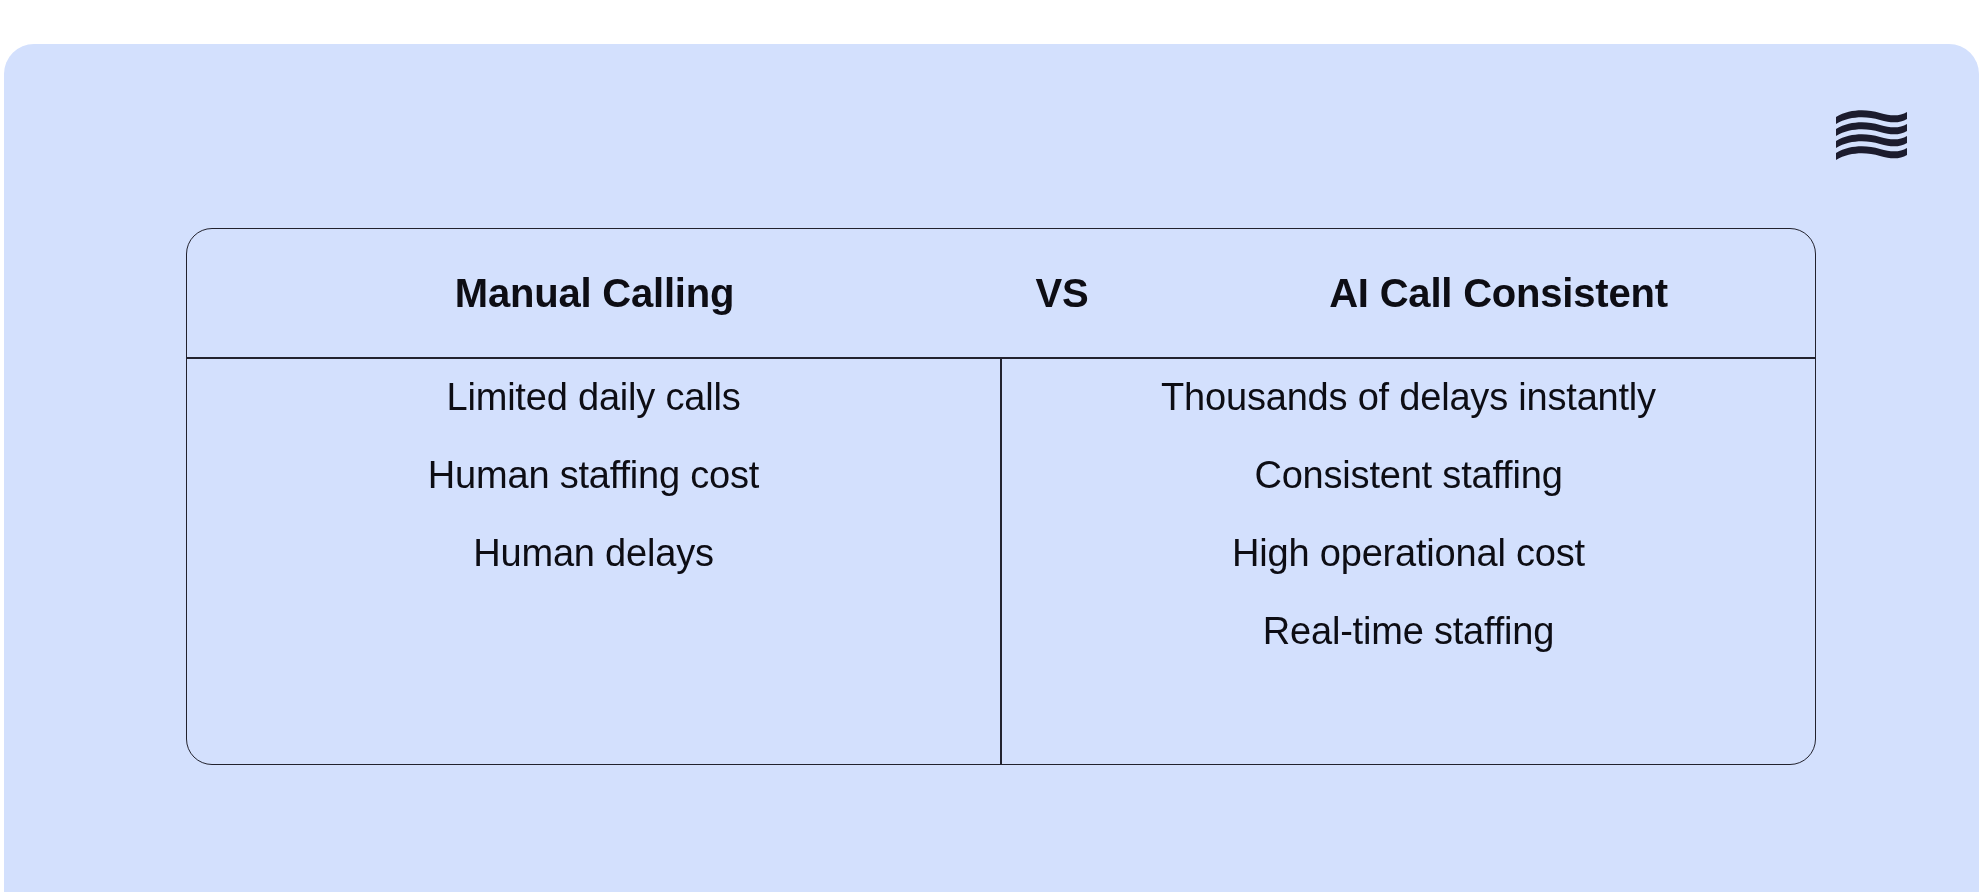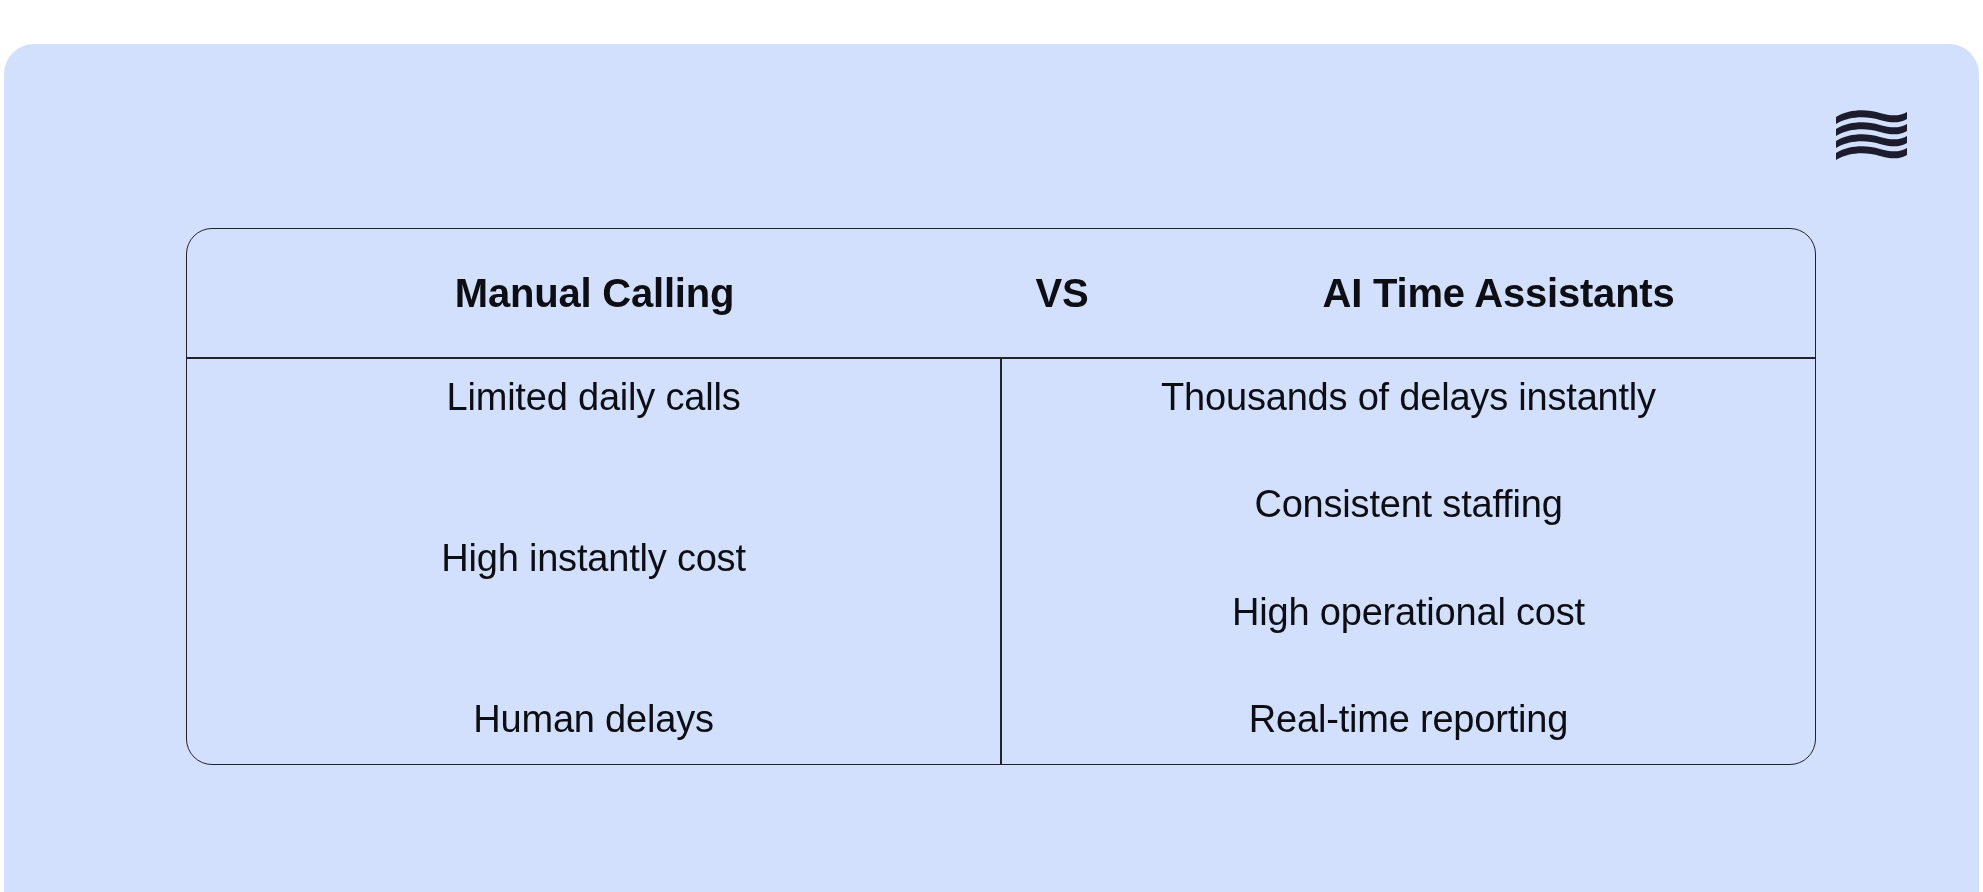--- a/index.html
+++ b/index.html
@@ -104,21 +104,21 @@
     top: 129px;
     right: 0;
     bottom: 0;
   }
   .body-column {
     position: absolute;
     top: 0;
     bottom: 0;
     display: flex;
     flex-direction: column;
-    justify-content: space-between;
+    justify-content: flex-start;
     align-items: center;
     padding-bottom: 6px;
     box-sizing: border-box;
   }
   #column-manual { left: 0px;   width: 813px; }
   #column-ai     { left: 815px; width: 813px; }
 
   .comparison-item {
     font-size: 38px;
     font-weight: normal;
@@ -146,34 +146,34 @@
         <path d="M0 45 C 14 37, 30 37, 44 41 C 56 44.5, 64 44, 71 40 L 71 47 C 64 51, 56 51.5, 44 48 C 30 44, 14 44, 0 52 Z"></path>
       </g>
     </svg>
   </div>
 
   <div id="comparison-card">
 
     <div class="card-header">
       <div class="header-cell" id="header-left">Manual Calling</div>
       <div class="header-cell" id="header-vs">VS</div>
-      <div class="header-cell" id="header-right">AI Time Assistants</div>
+      <div class="header-cell" id="header-right">AI Call Consistent</div>
     </div>
 
     <div id="header-divider"></div>
     <div id="column-divider"></div>
 
     <div class="card-body">
       <div class="body-column" id="column-manual">
         <div class="comparison-item">Limited daily calls</div>
-        <div class="comparison-item">High instantly cost</div>
+        <div class="comparison-item">Human staffing cost</div>
         <div class="comparison-item">Human delays</div>
       </div>
       <div class="body-column" id="column-ai">
         <div class="comparison-item">Thousands of delays instantly</div>
         <div class="comparison-item">Consistent staffing</div>
         <div class="comparison-item">High operational cost</div>
-        <div class="comparison-item">Real-time reporting</div>
+        <div class="comparison-item">Real-time staffing</div>
       </div>
     </div>
 
   </div>
 </div>
 
 </body></html>

